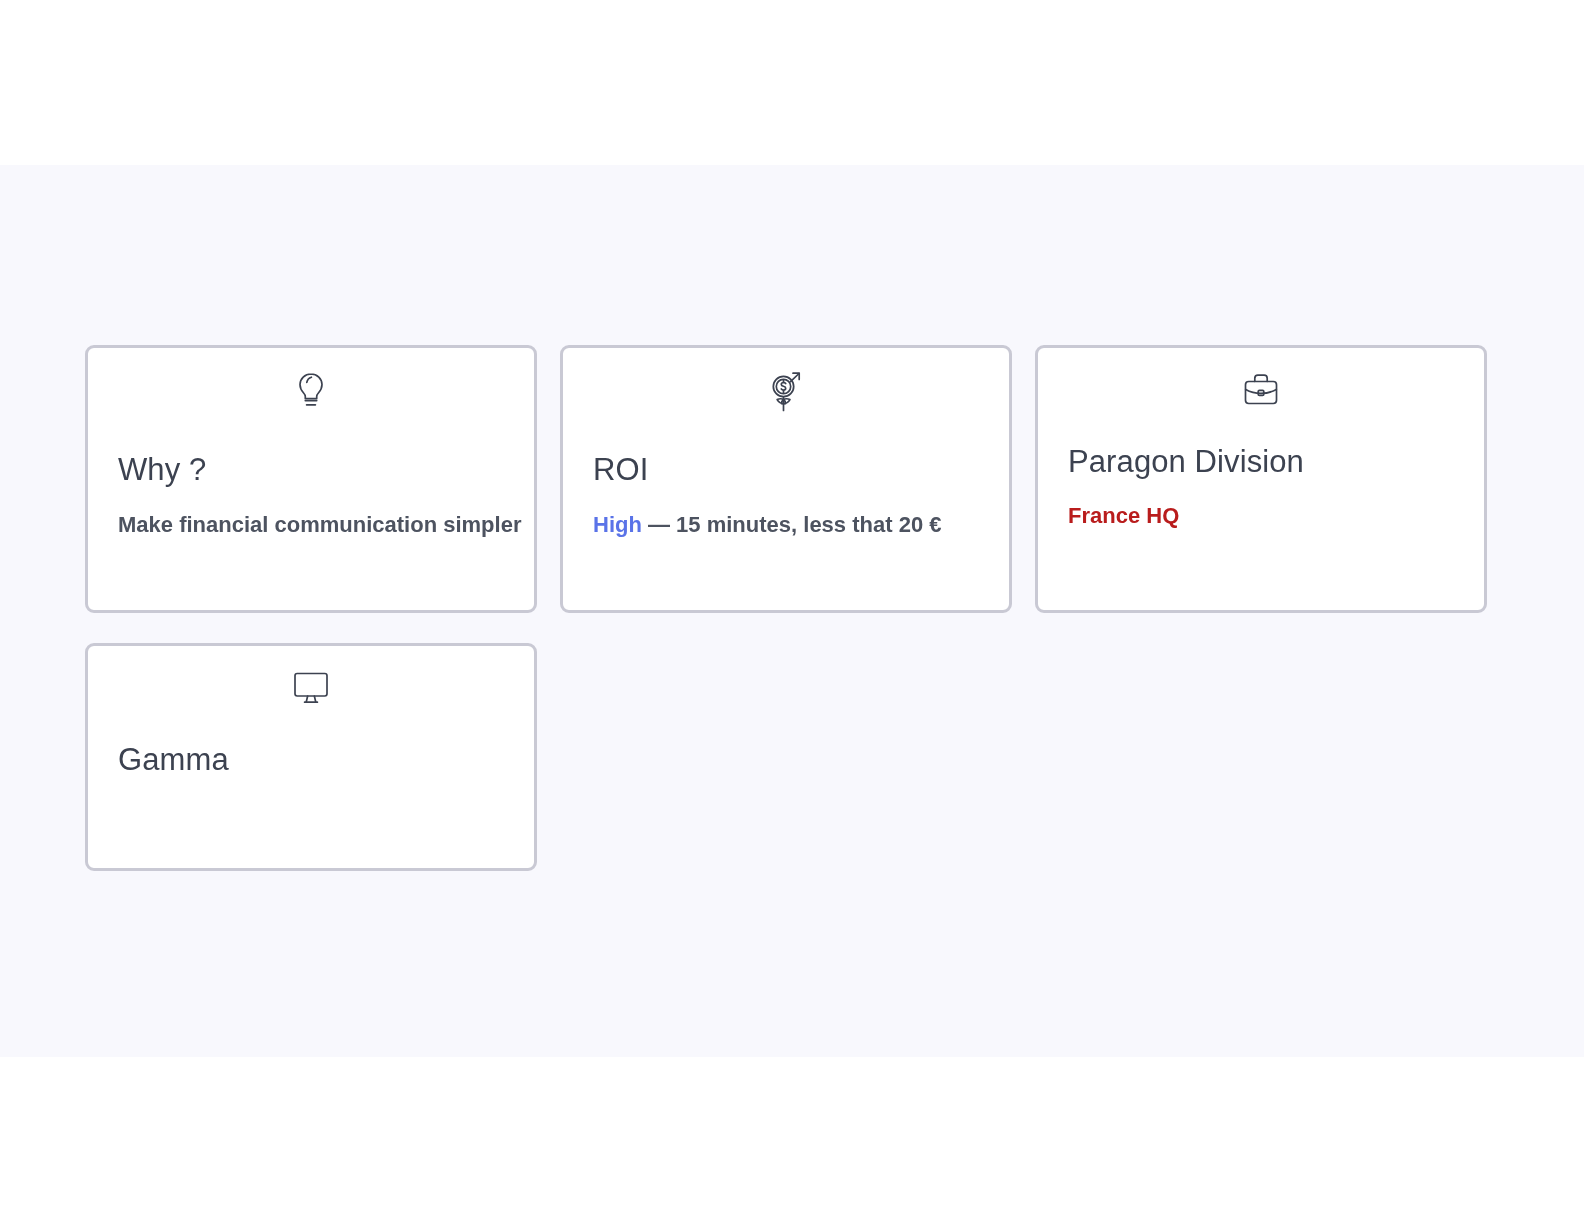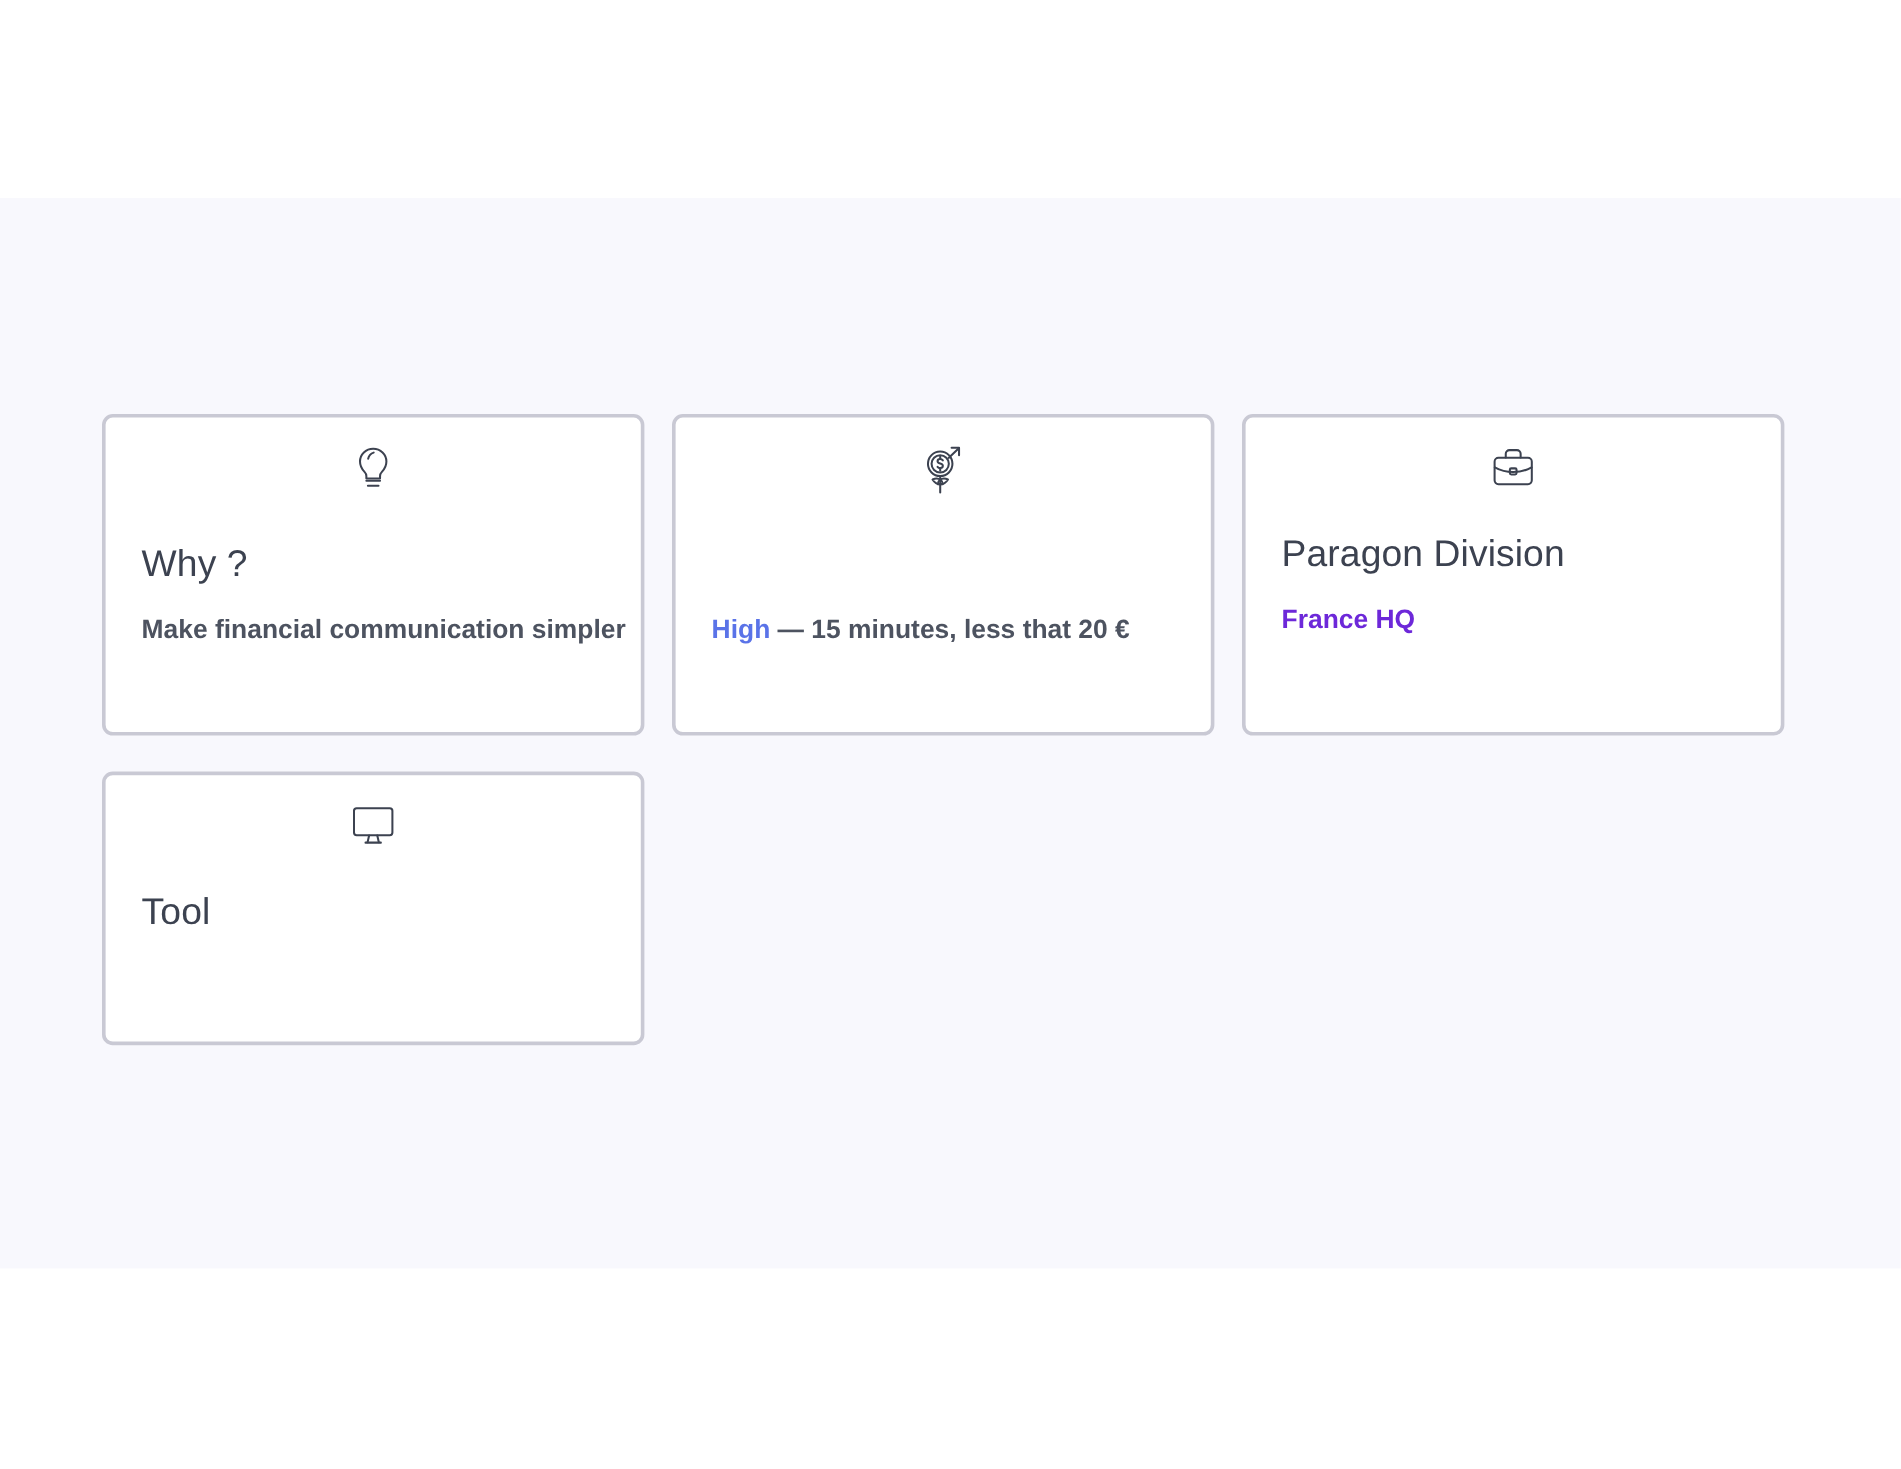--- a/index.html
+++ b/index.html
@@ -107,21 +107,21 @@
   }
 
   .stars {
     font-size: 25px;
     letter-spacing: 1px;
     color: #3c4250;
     line-height: 1;
   }
 
   .sub-muted {
-    color: #6d28d9;
+    color: #b91c1c;
   }
 </style>
 </head>
 <body>
 
 <div id="stage">
 
   <div id="panel"></div>
 
   <div id="card-grid">
@@ -149,20 +149,21 @@
           <path d="M17.5 10.7v1.8M17.5 20.5v1.8"></path>
 
           <path d="M24.5 11.6 33 3.5"></path>
           <path d="M27 3.2h6.2v6.2"></path>
 
           <path d="M17.5 26.8v13.6"></path>
           <path d="M17.5 33.6c-2.8 0-5-1.8-6.4-4 2.1-1 5-1.1 6.9.4 1.3 1 1.6 2.5 1.6 3.6-.7 0-1.4 0-2.1 0z"></path>
           <path d="M17.6 33.6c2.8 0 5-1.8 6.4-4-2.1-1-5-1.1-6.9.4-1.3 1-1.6 2.5-1.6 3.6.7 0 1.4 0 2.1 0z"></path>
         </svg>
       </div>
+      <div class="card-title">ROI</div>
       <div class="card-sub"><span class="accent">High</span><span> — 15 minutes, less that 20 €</span></div>
     </div>
 
 
     <div class="card row2">
       <div class="card-icon">
         <svg width="40" height="38" viewBox="0 0 40 38" fill="none" stroke="#3c4250" stroke-width="1.7" stroke-linecap="round" stroke-linejoin="round">
           <rect x="4.5" y="11.5" width="31" height="22" rx="3.2"></rect>
           <path d="M13.8 11.3V8.2c0-1.7 1.4-3.1 3.1-3.1h6.2c1.7 0 3.1 1.4 3.1 3.1v3.1"></path>
           <path d="M4.7 19.5c4.4 2.5 9.7 3.9 15.3 3.9s10.9-1.4 15.3-3.9"></path>
@@ -175,17 +176,17 @@
 
 
     <div class="card row2">
       <div class="card-icon">
         <svg width="42" height="38" viewBox="0 0 42 38" fill="none" stroke="#3c4250" stroke-width="1.7" stroke-linecap="round" stroke-linejoin="round">
           <rect x="5" y="5.5" width="32" height="22.5" rx="2.2"></rect>
           <path d="M17.6 28.2l-1.3 5.6M24.4 28.2l1.3 5.6"></path>
           <path d="M14.6 34.2h12.8"></path>
         </svg>
       </div>
-      <div class="card-title">Tool</div>
+      <div class="card-title">Gamma</div>
     </div>
 
   </div>
 </div>
 
 </body></html>

